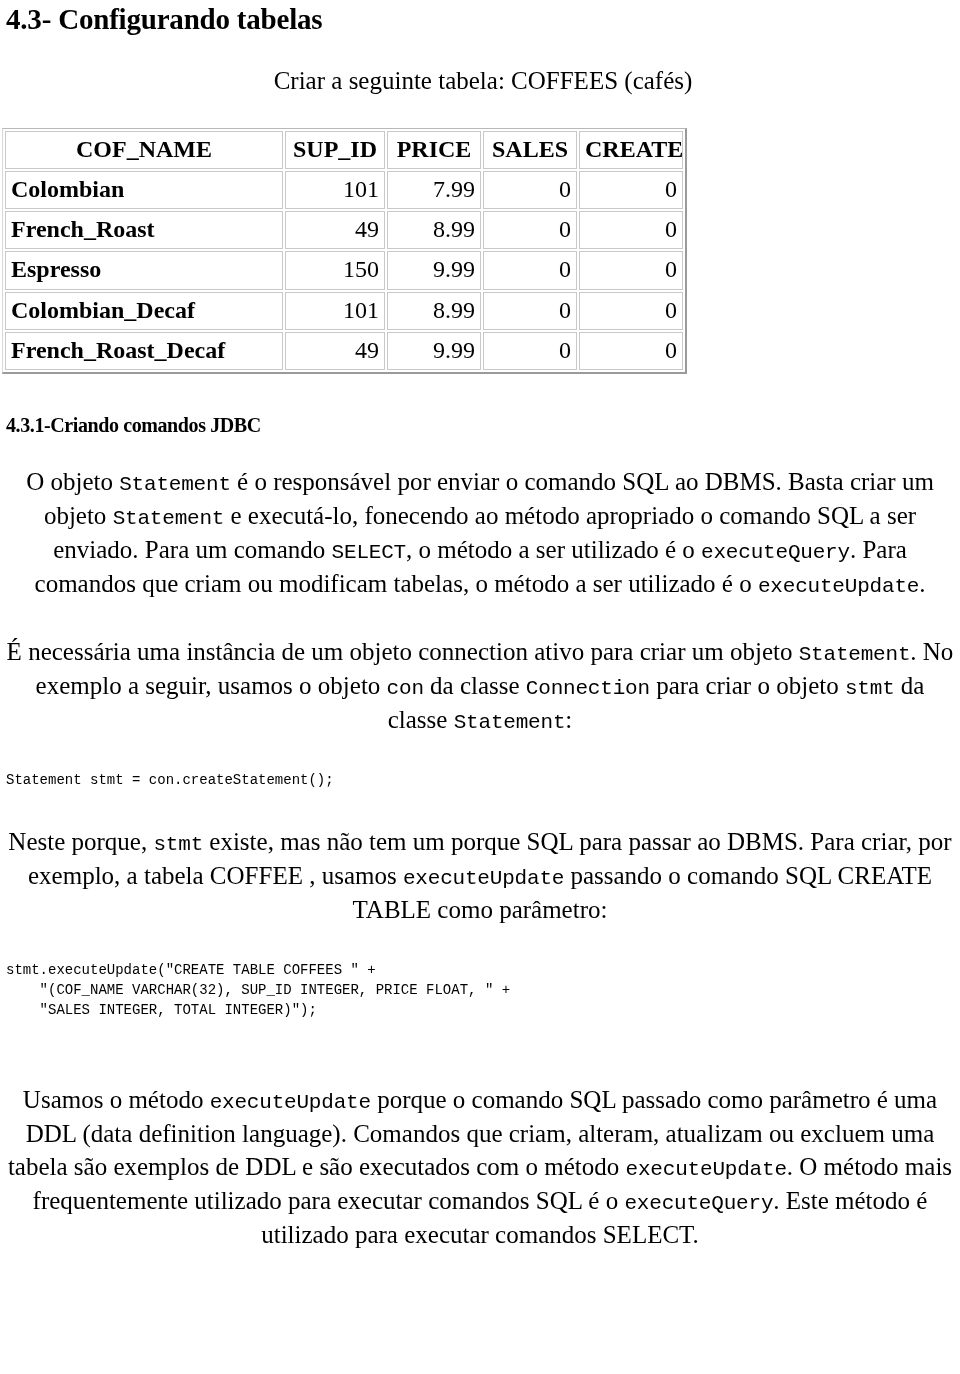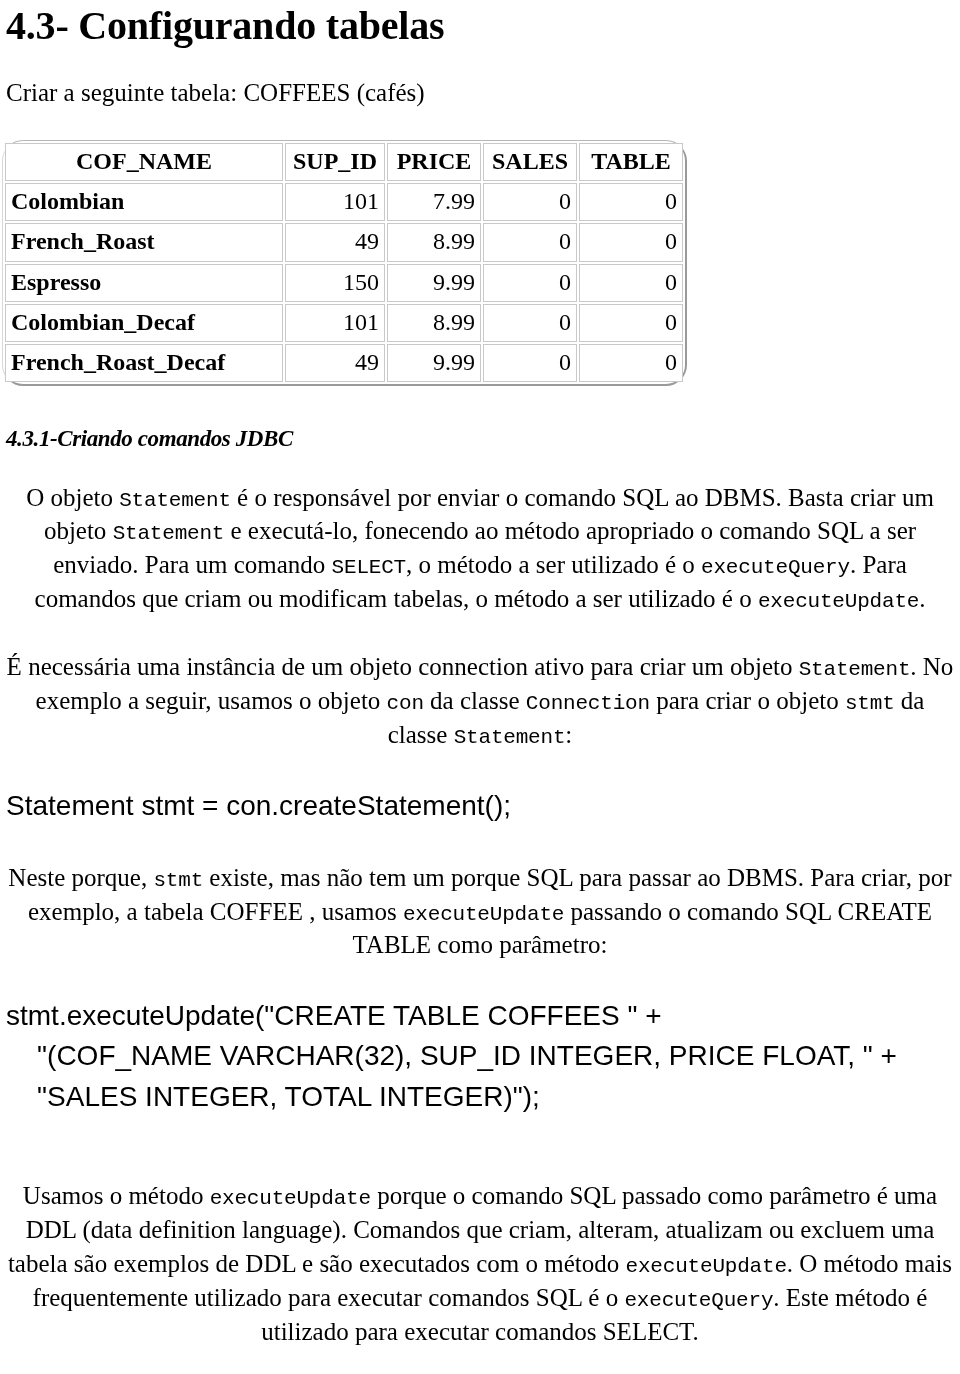--- a/index.html
+++ b/index.html
@@ -16,55 +16,54 @@
   }
   .page {
     position: relative;
     width: 960px;
     height: 1374px;
     padding: 0;
   }
 
   
   .doc-title {
-    font-size: 40px;
+    font-size: 29px;
     font-weight: bold;
     line-height: 1.1;
     margin: 4px 0 0 6px;
     letter-spacing: -0.2px;
   }
   .intro-line {
     font-size: 25px;
     line-height: 1.2;
     margin: 30px 0 0 6px;
+    text-align: center;
   }
   .sub-heading {
-    font-size: 23px;
+    font-size: 20px;
     font-weight: bold;
     margin: 0 0 0 6px;
     line-height: 1.15;
     letter-spacing: -0.4px;
-    font-style: italic;
   }
 
   
   .table-wrap {
     margin: 32px 0 0 2px;
   }
   table.coffees {
     border-collapse: separate;
     border-spacing: 2px;
     border-top: 1px solid #b8b8b8;
     border-left: 1px solid #d8d8d8;
     border-right: 2px solid #9a9a9a;
     border-bottom: 2px solid #9a9a9a;
     background: #ffffff;
     table-layout: fixed;
     width: 676px;
-    border-radius: 21px;
   }
   table.coffees th,
   table.coffees td {
     border: 1px solid #c9c9c9;
     font-size: 24px;
     padding: 2px 5px 3px 5px;
     vertical-align: middle;
     line-height: 1.3;
     background: #ffffff;
     white-space: nowrap;
@@ -95,22 +94,22 @@
     margin: 0 0 0 6px;
     width: 948px;
     text-align: center;
   }
   .mono {
     font-family: "Liberation Mono", "DejaVu Sans Mono", monospace;
     font-size: 21px;
     letter-spacing: -0.2px;
   }
   pre.code {
-    font-family: Liberation Sans, sans-serif;
-    font-size: 28px;
+    font-family: Liberation Mono, monospace;
+    font-size: 14px;
     line-height: 1.45;
     margin: 0 12px 0 6px;
     white-space: pre;
     color: #000;
   }
 
   .sp-a { height: 40px; }
   .sp-b { height: 34px; }
   .sp-c { height: 28px; }
 </style>
@@ -131,21 +130,21 @@
           <col class="c-price">
           <col class="c-sales">
           <col class="c-total">
       </colgroup>
       <thead>
         <tr>
           <th>COF_NAME</th>
           <th>SUP_ID</th>
           <th>PRICE</th>
           <th>SALES</th>
-          <th>TABLE</th>
+          <th>CREATE</th>
         </tr>
       </thead>
       <tbody>
         <tr>
           <td class="name">Colombian</td>
           <td class="num">101</td>
           <td class="num">7.99</td>
           <td class="num">0</td>
           <td class="num">0</td>
         </tr>

